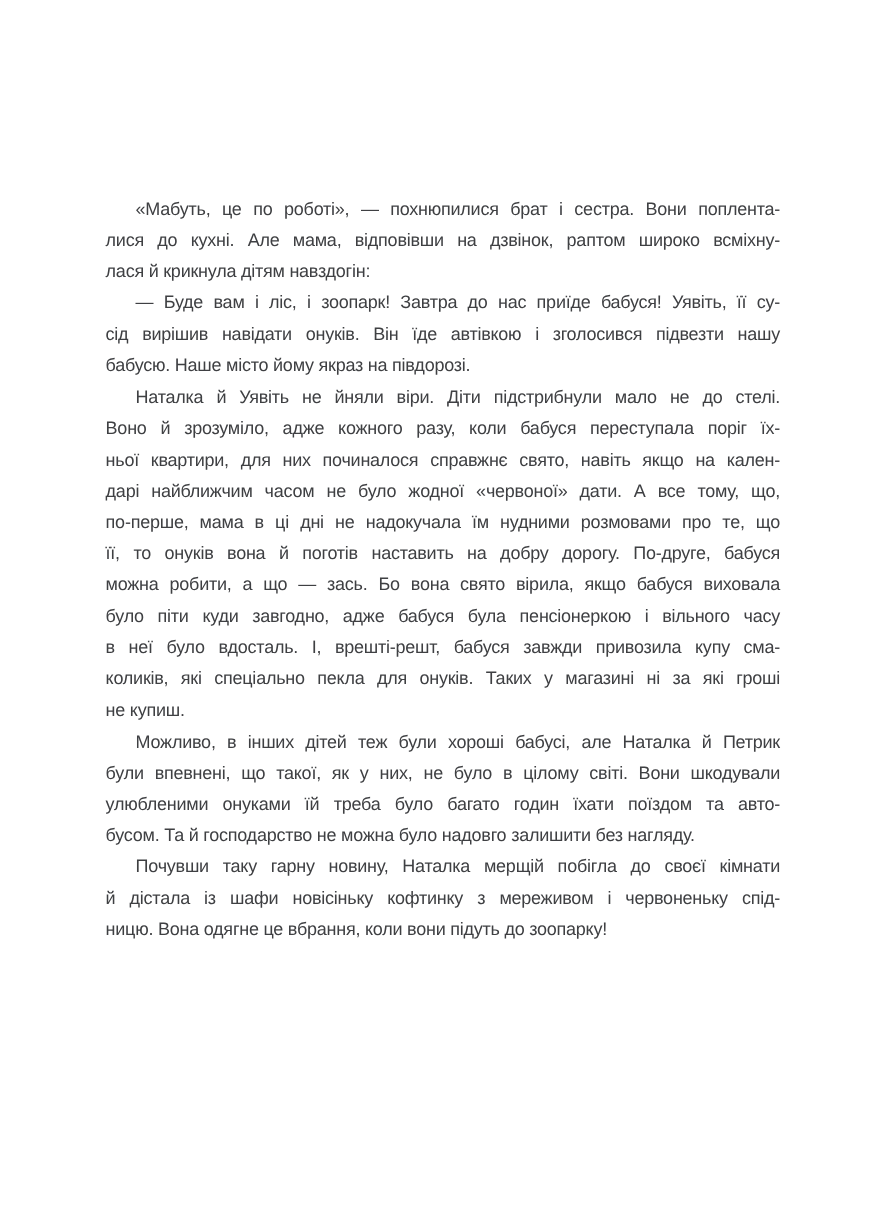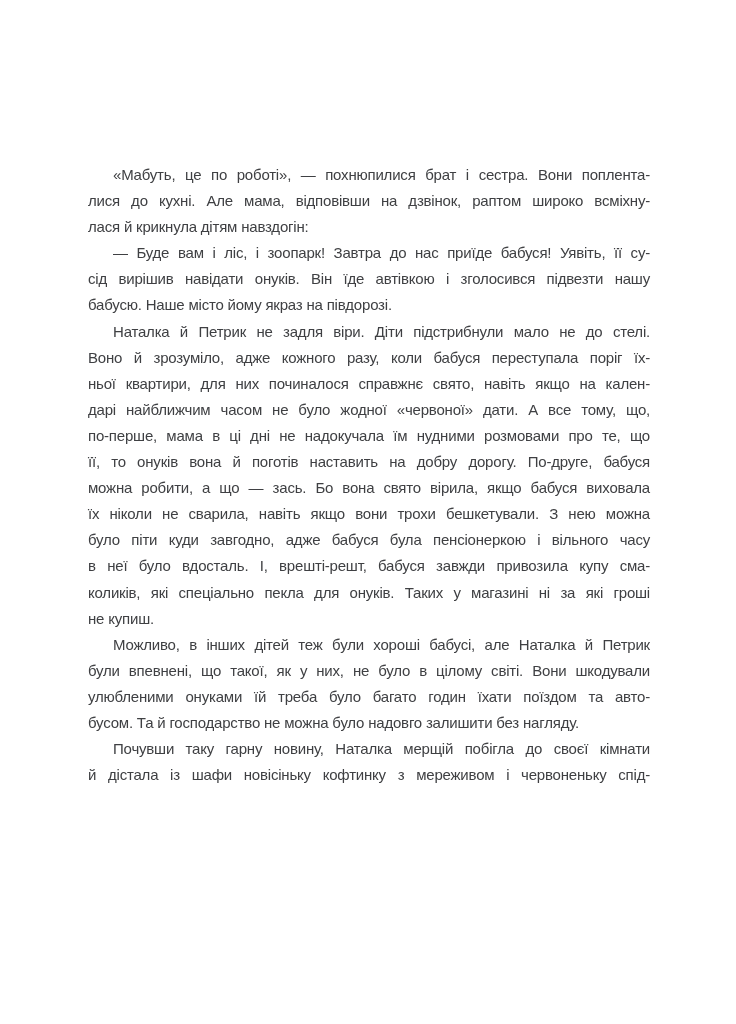--- a/index.html
+++ b/index.html
@@ -62,28 +62,27 @@
         <div class="line first justified">«Мабуть, це по роботі», — похнюпилися брат і сестра. Вони поплента-</div>
         <div class="line justified">лися до кухні. Але мама, відповівши на дзвінок, раптом широко всміхну-</div>
         <div class="line">лася й крикнула дітям навздогін:</div>
       </div>
       <div class="paragraph">
         <div class="line first justified">— Буде вам і ліс, і зоопарк! Завтра до нас приїде бабуся! Уявіть, її су-</div>
         <div class="line justified">сід вирішив навідати онуків. Він їде автівкою і зголосився підвезти нашу</div>
         <div class="line">бабусю. Наше місто йому якраз на півдорозі.</div>
       </div>
       <div class="paragraph">
-        <div class="line first justified">Наталка й Петрик не задля віри. Діти підстрибнули мало не до стелі.</div>
+        <div class="line first justified">Наталка й Уявіть не йняли віри. Діти підстрибнули мало не до стелі.</div>
         <div class="line justified">Воно й зрозуміло, адже кожного разу, коли бабуся переступала поріг їх-</div>
         <div class="line justified">ньої квартири, для них починалося справжнє свято, навіть якщо на кален-</div>
         <div class="line justified">дарі найближчим часом не було жодної «червоної» дати. А все тому, що,</div>
         <div class="line justified">по-перше, мама в ці дні не надокучала їм нудними розмовами про те, що</div>
         <div class="line justified">її, то онуків вона й поготів наставить на добру дорогу. По-друге, бабуся</div>
         <div class="line justified">можна робити, а що — зась. Бо вона свято вірила, якщо бабуся виховала</div>
-        <div class="line justified">їх ніколи не сварила, навіть якщо вони трохи бешкетували. З нею можна</div>
         <div class="line justified">було піти куди завгодно, адже бабуся була пенсіонеркою і вільного часу</div>
         <div class="line justified">в неї було вдосталь. І, врешті-решт, бабуся завжди привозила купу сма-</div>
         <div class="line justified">коликів, які спеціально пекла для онуків. Таких у магазині ні за які гроші</div>
         <div class="line">не купиш.</div>
       </div>
       <div class="paragraph">
         <div class="line first justified">Можливо, в інших дітей теж були хороші бабусі, але Наталка й Петрик</div>
         <div class="line justified">були впевнені, що такої, як у них, не було в цілому світі. Вони шкодували</div>
         <div class="line justified">улюбленими онуками їй треба було багато годин їхати поїздом та авто-</div>
         <div class="line">бусом. Та й господарство не можна було надовго залишити без нагляду.</div>

